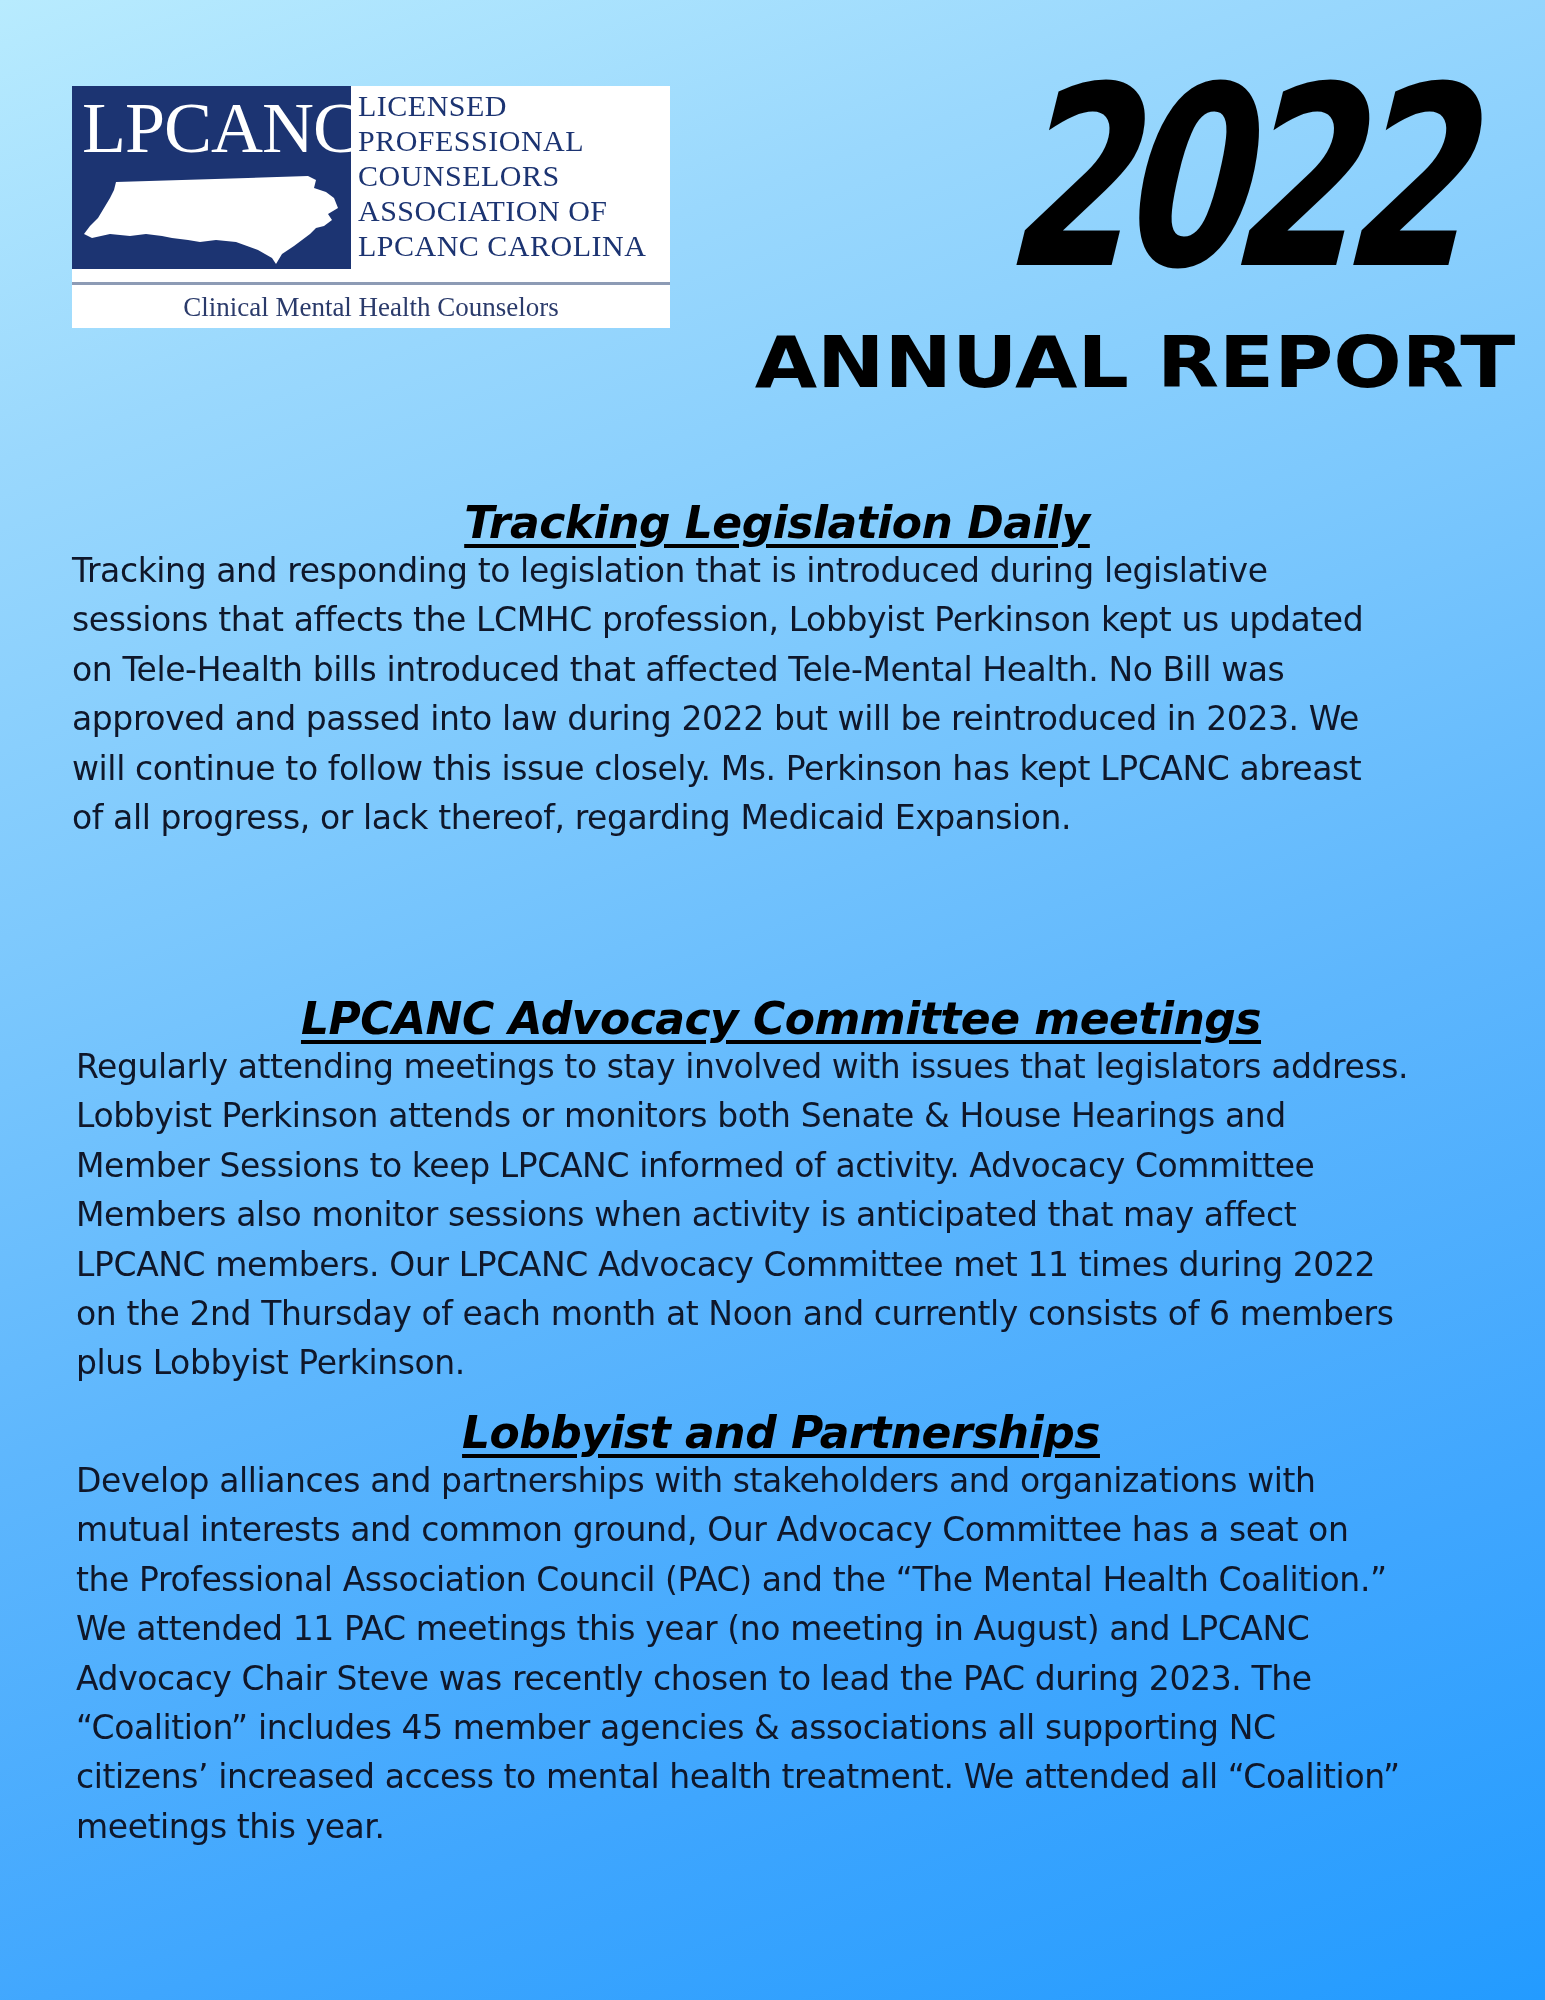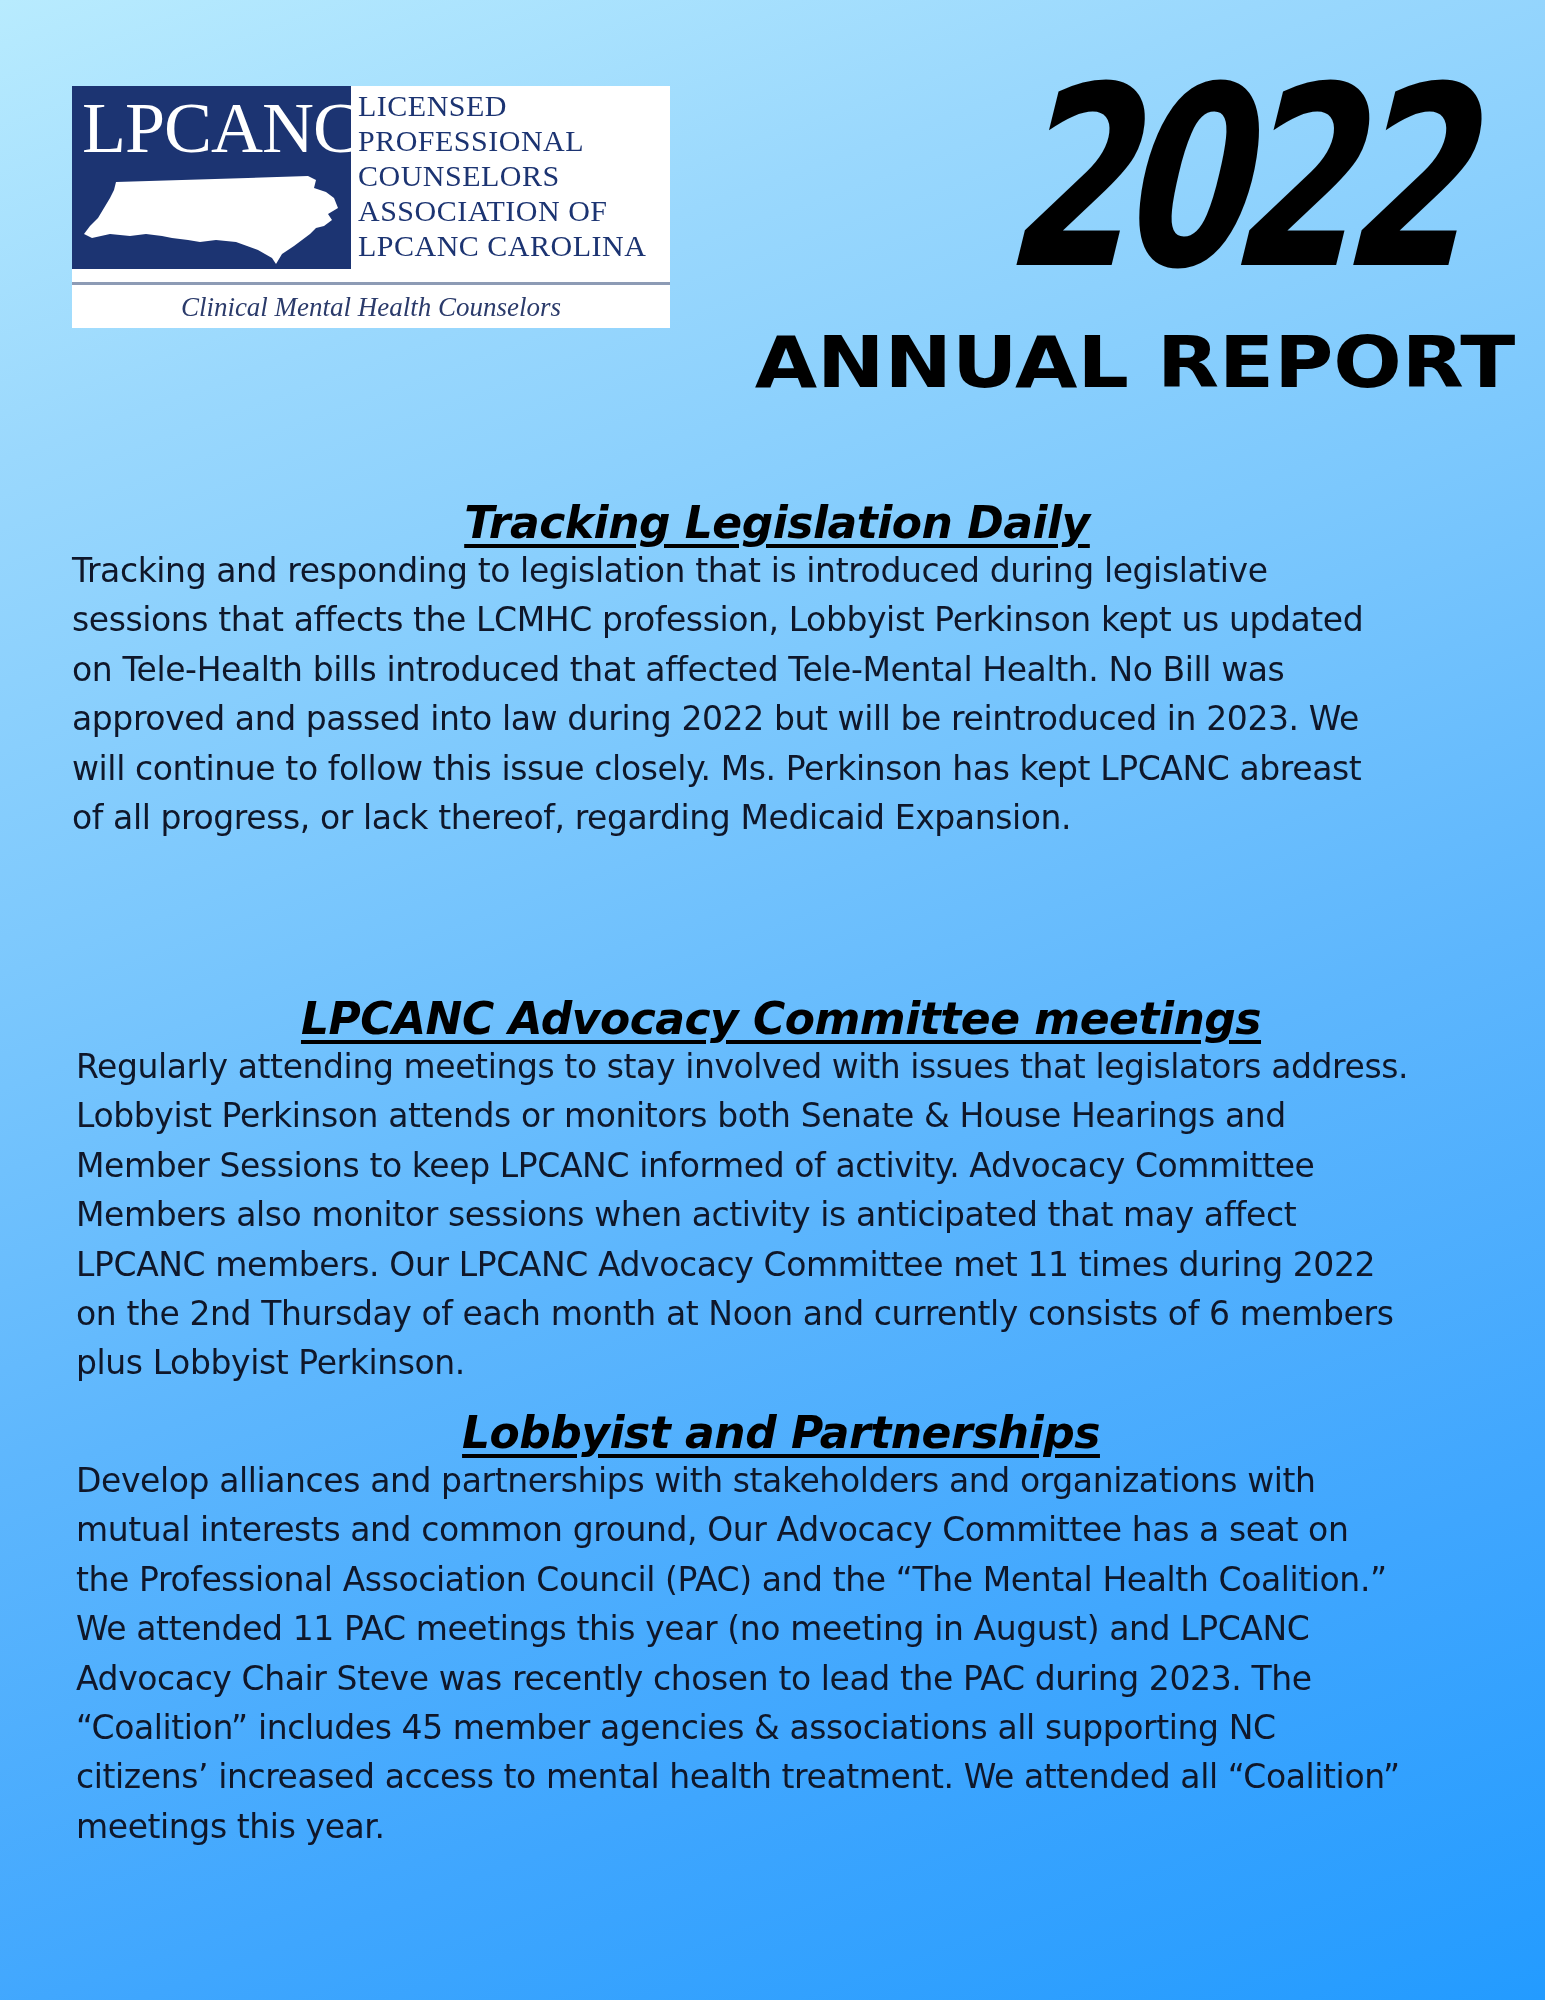--- a/index.html
+++ b/index.html
@@ -68,21 +68,20 @@
       height: 3px;
       background: #8d9bb5;
     }
     .logo-tagline {
       position: absolute;
       left: 0;
       top: 206px;
       width: 598px;
       text-align: center;
       font-family: "Liberation Serif", serif;
-      font-style: italic;
       font-size: 27px;
       color: #2b3b6b;
     }
 
     
     .year {
       position: absolute;
       left: 948px;
       top: 54px;
       width: 540px;

